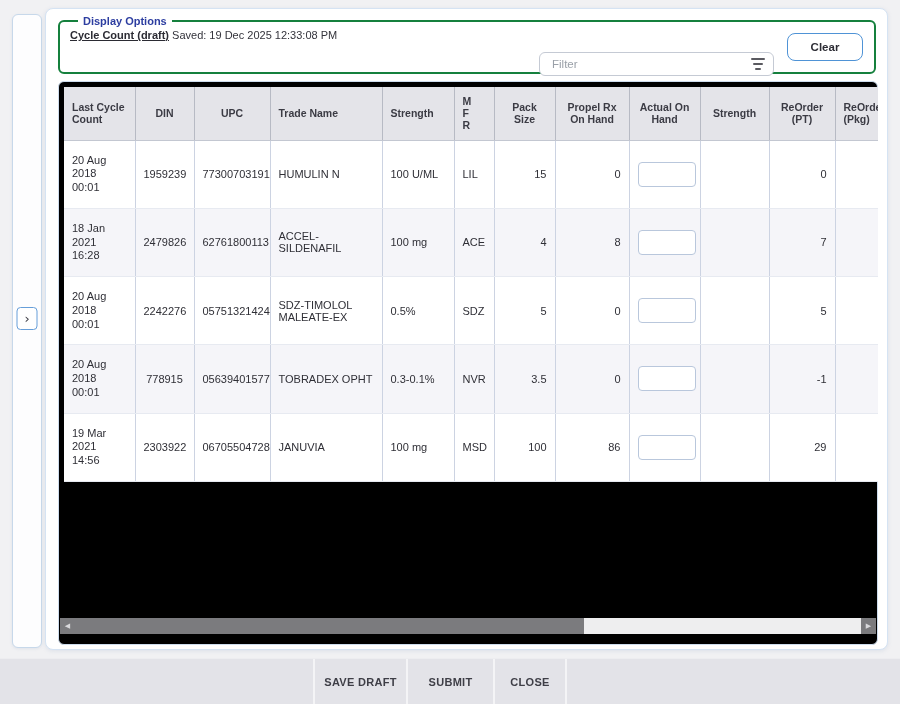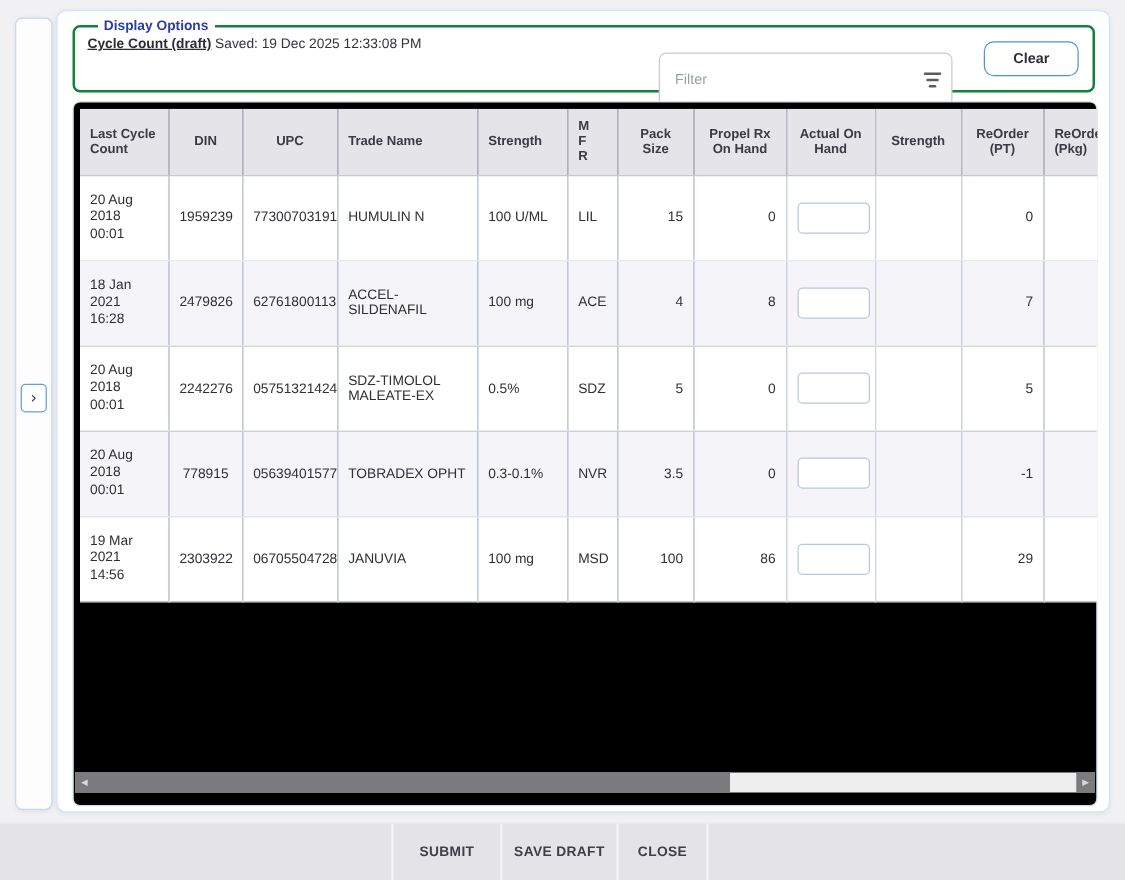--- a/index.html
+++ b/index.html
@@ -38,38 +38,38 @@
     border:2px solid #15803d; border-radius:6px;
     padding:0 10px;
   }
   .opts legend {
     margin-left:8px; padding:0 5px;
     font-size:11px; font-weight:bold; color:#2c3da0;
   }
   .opts-row { display:flex; align-items:center; height:40px; }
   .saved-line { align-self:flex-start; padding-top:2px; font-size:11px; color:#33333b; white-space:nowrap; }
   .saved-line b { font-weight:bold; color:#2b2b33;text-decoration:underline; }
-  .filter-wrap { margin-left:auto; position:relative; width:235px; height:44px;margin-top:34px; }
+  .filter-wrap { margin-left:auto; position:relative; width:235px; height:24px;margin-top:34px; }
   .filter-input {
     width:100%; height:100%; border:1px solid #c5cad4; border-radius:6px;
     padding:0 30px 0 12px; font-size:11.5px; color:#2f2f36;
     font-family:"Liberation Sans", sans-serif; outline:none; background:#fff;
   }
   .filter-input::placeholder { color:#9aa0a8; }
   .filter-icon {
     position:absolute; right:9px; top:50%; transform:translateY(-50%);
     width:15px; height:12px; display:flex; flex-direction:column;
     justify-content:space-between; align-items:center; pointer-events:none;
   }
   .filter-icon i { display:block; height:2px; background:#5a5a60; border-radius:1px; }
   .filter-icon i:nth-child(1){ width:14px; }
   .filter-icon i:nth-child(2){ width:10px; }
   .filter-icon i:nth-child(3){ width:6px; }
   .clear-btn {
-    margin-left:25px; margin-right:1px; width:76px; height:28px;
+    margin-left:13px; margin-right:1px; width:76px; height:28px;
     background:#fff; border:1.5px solid #4f93d6; border-radius:8px;
     font-size:11.5px; font-weight:bold; color:#2d2d35; cursor:pointer;
     font-family:"Liberation Sans", sans-serif;
   }
 
   
   .table-panel {
     position:absolute; left:12px; top:72px; width:820px; height:564px;
     border:1px solid #cddced; border-radius:6px; background:#000000;
   }
@@ -280,17 +280,17 @@
       <div class="thumb">
         <span class="arrow left">◀</span>
       </div>
       <span class="arrow right">▶</span>
     </div>
   </div>
 </div>
 
 <div class="footer-bar">
   <div class="footer-buttons">
+    <button class="footer-btn w1">SAVE DRAFT</button>
     <button class="footer-btn w2">SUBMIT</button>
-    <button class="footer-btn w1">SAVE DRAFT</button>
     <button class="footer-btn w3">CLOSE</button>
   </div>
 </div>
 
 </body></html>

